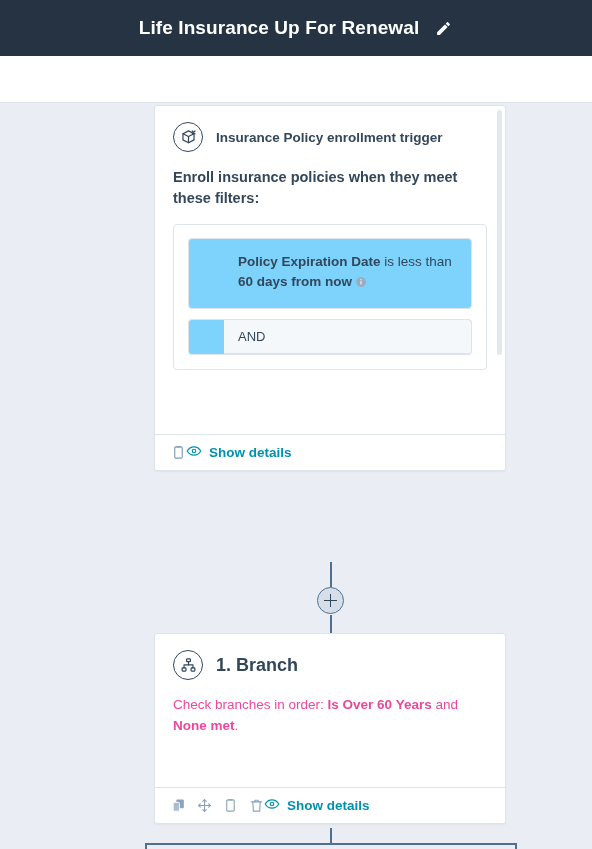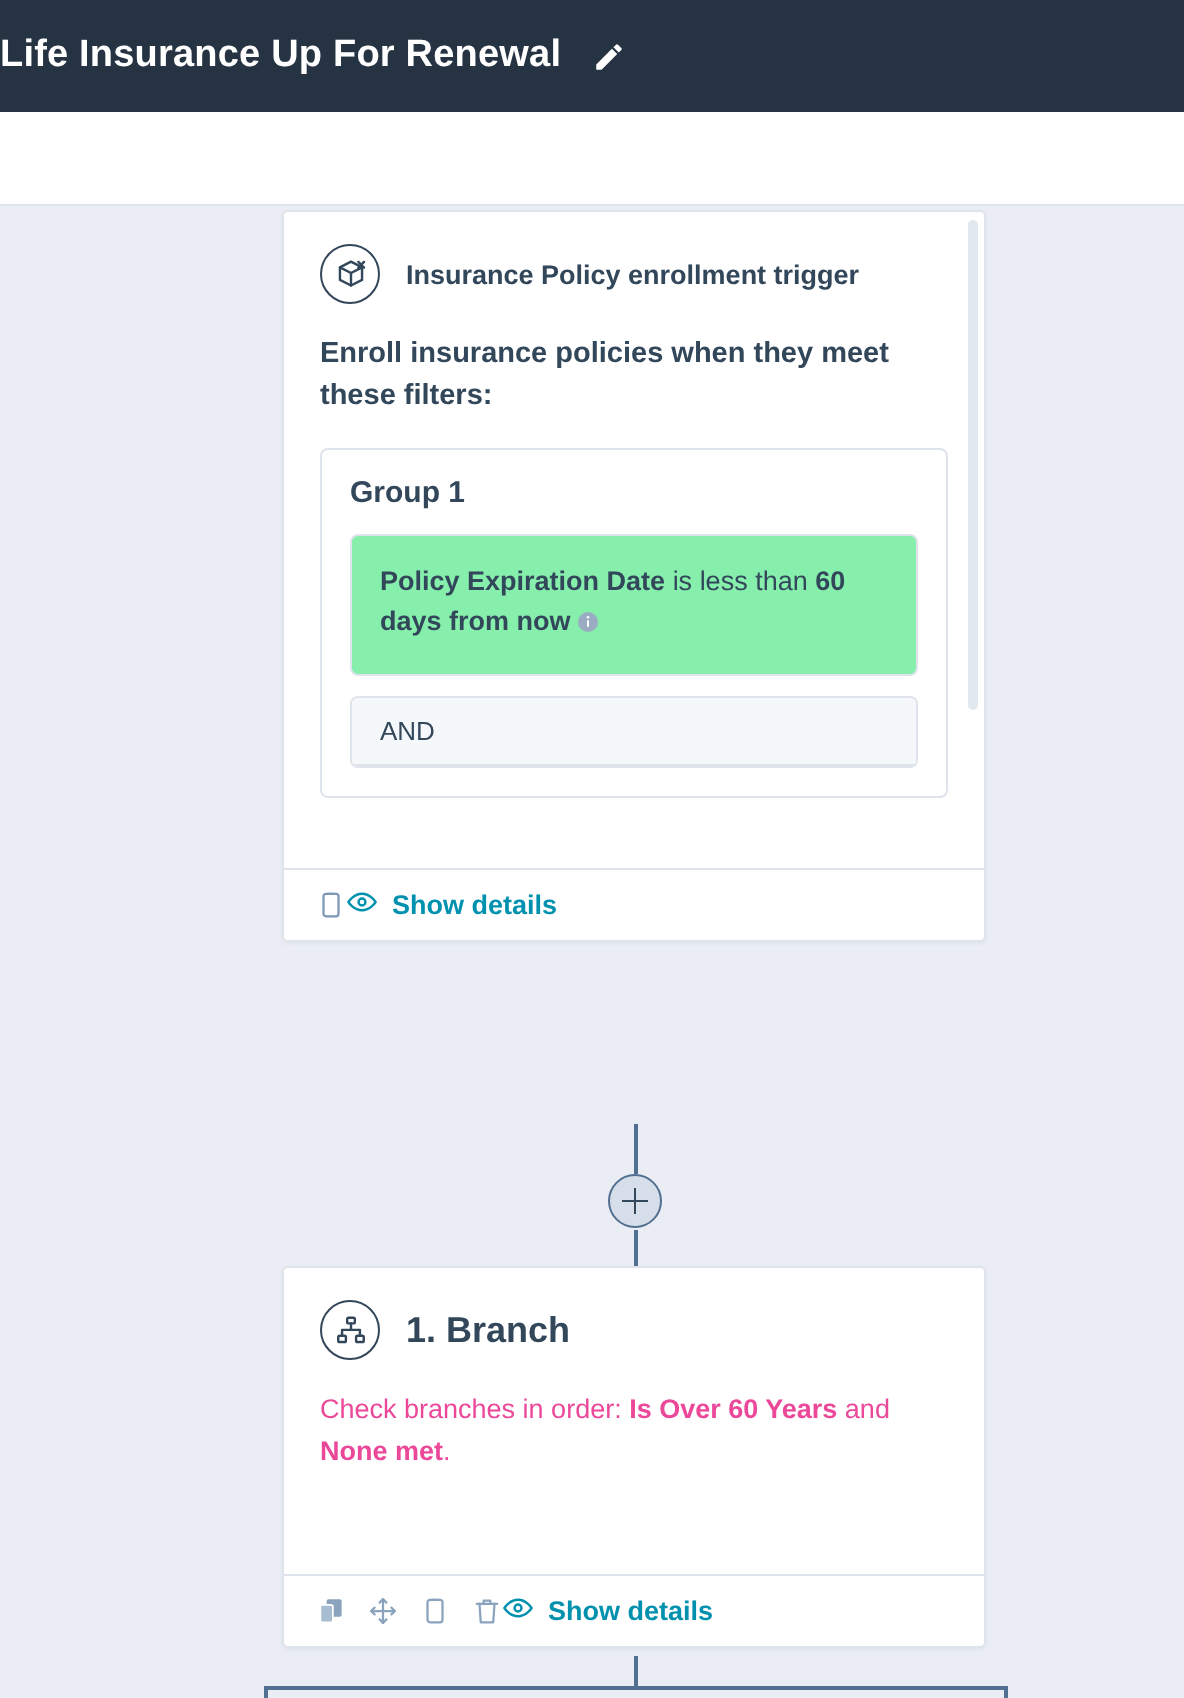--- a/index.html
+++ b/index.html
@@ -9,20 +9,21 @@
     background: #eaeef4;
     overflow: hidden;
   }
 
   
   .topbar {
     height: 56px;
     background: #253342;
     display: flex;
     align-items: center;
+    justify-content: center;
     gap: 14px;
   }
   .topbar-title {
     color: #ffffff;
     font-size: 19px;
     font-weight: bold;
     letter-spacing: .1px;
   }
   .pencil-btn {
     width: 20px; height: 20px;
@@ -37,20 +38,21 @@
     background: #ffffff;
     border-bottom: 1px solid #dfe3eb;
   }
 
   
   .canvas {
     position: relative;
     height: 747px;
     background: #eaeef4;
     overflow: hidden;
+    margin-left: 13px;
   }
 
   
   .vline {
     position: absolute;
     width: 2px;
     background: #516f90;
   }
   .hline {
     position: absolute;
@@ -113,22 +115,23 @@
   }
   .group-title {
     font-size: 15px;
     font-weight: bold;
     color: #33475b;
     margin-bottom: 12px;
   }
   .filter-pill {
     border: 1px solid #dfe3eb;
     border-radius: 4px;
-    background: #86efac;
+    background: #7dd3fc;
     overflow: hidden;
+    padding-left: 35px;
   }
   .filter-row {
     padding: 13px 14px;
     font-size: 13.5px;
     color: #33475b;
     line-height: 1.5;
   }
   .filter-row b { font-weight: bold; }
   .filter-row .plain { font-weight: normal; }
   .and-row {
@@ -231,21 +234,20 @@
               <path d="M12 10.6v8.8"></path>
               <path d="M17.2 2.8l4 4M21.2 2.8l-4 4"></path>
             </svg>
           </div>
           <div class="card-head-label">Insurance Policy enrollment trigger</div>
         </div>
 
         <div class="card-desc">Enroll insurance policies when they meet these filters:</div>
 
         <div class="group-box">
-          <div class="group-title">Group 1</div>
 
           <div class="filter-pill">
             <div class="filter-row">
               <b>Policy Expiration Date</b><span class="plain"> </span><span class="plain">is less than</span><span class="plain"> </span><b>60</b><b> </b><b>days from now</b><span class="info-dot"><svg width="12" height="12" viewBox="0 0 24 24">
                     <circle cx="12" cy="12" r="10" fill="#99acc2"></circle>
                     <rect x="11" y="10" width="2" height="7" rx="1" fill="#fff"></rect>
                     <circle cx="12" cy="7.3" r="1.3" fill="#fff"></circle>
                   </svg></span>
             </div>
           </div>

